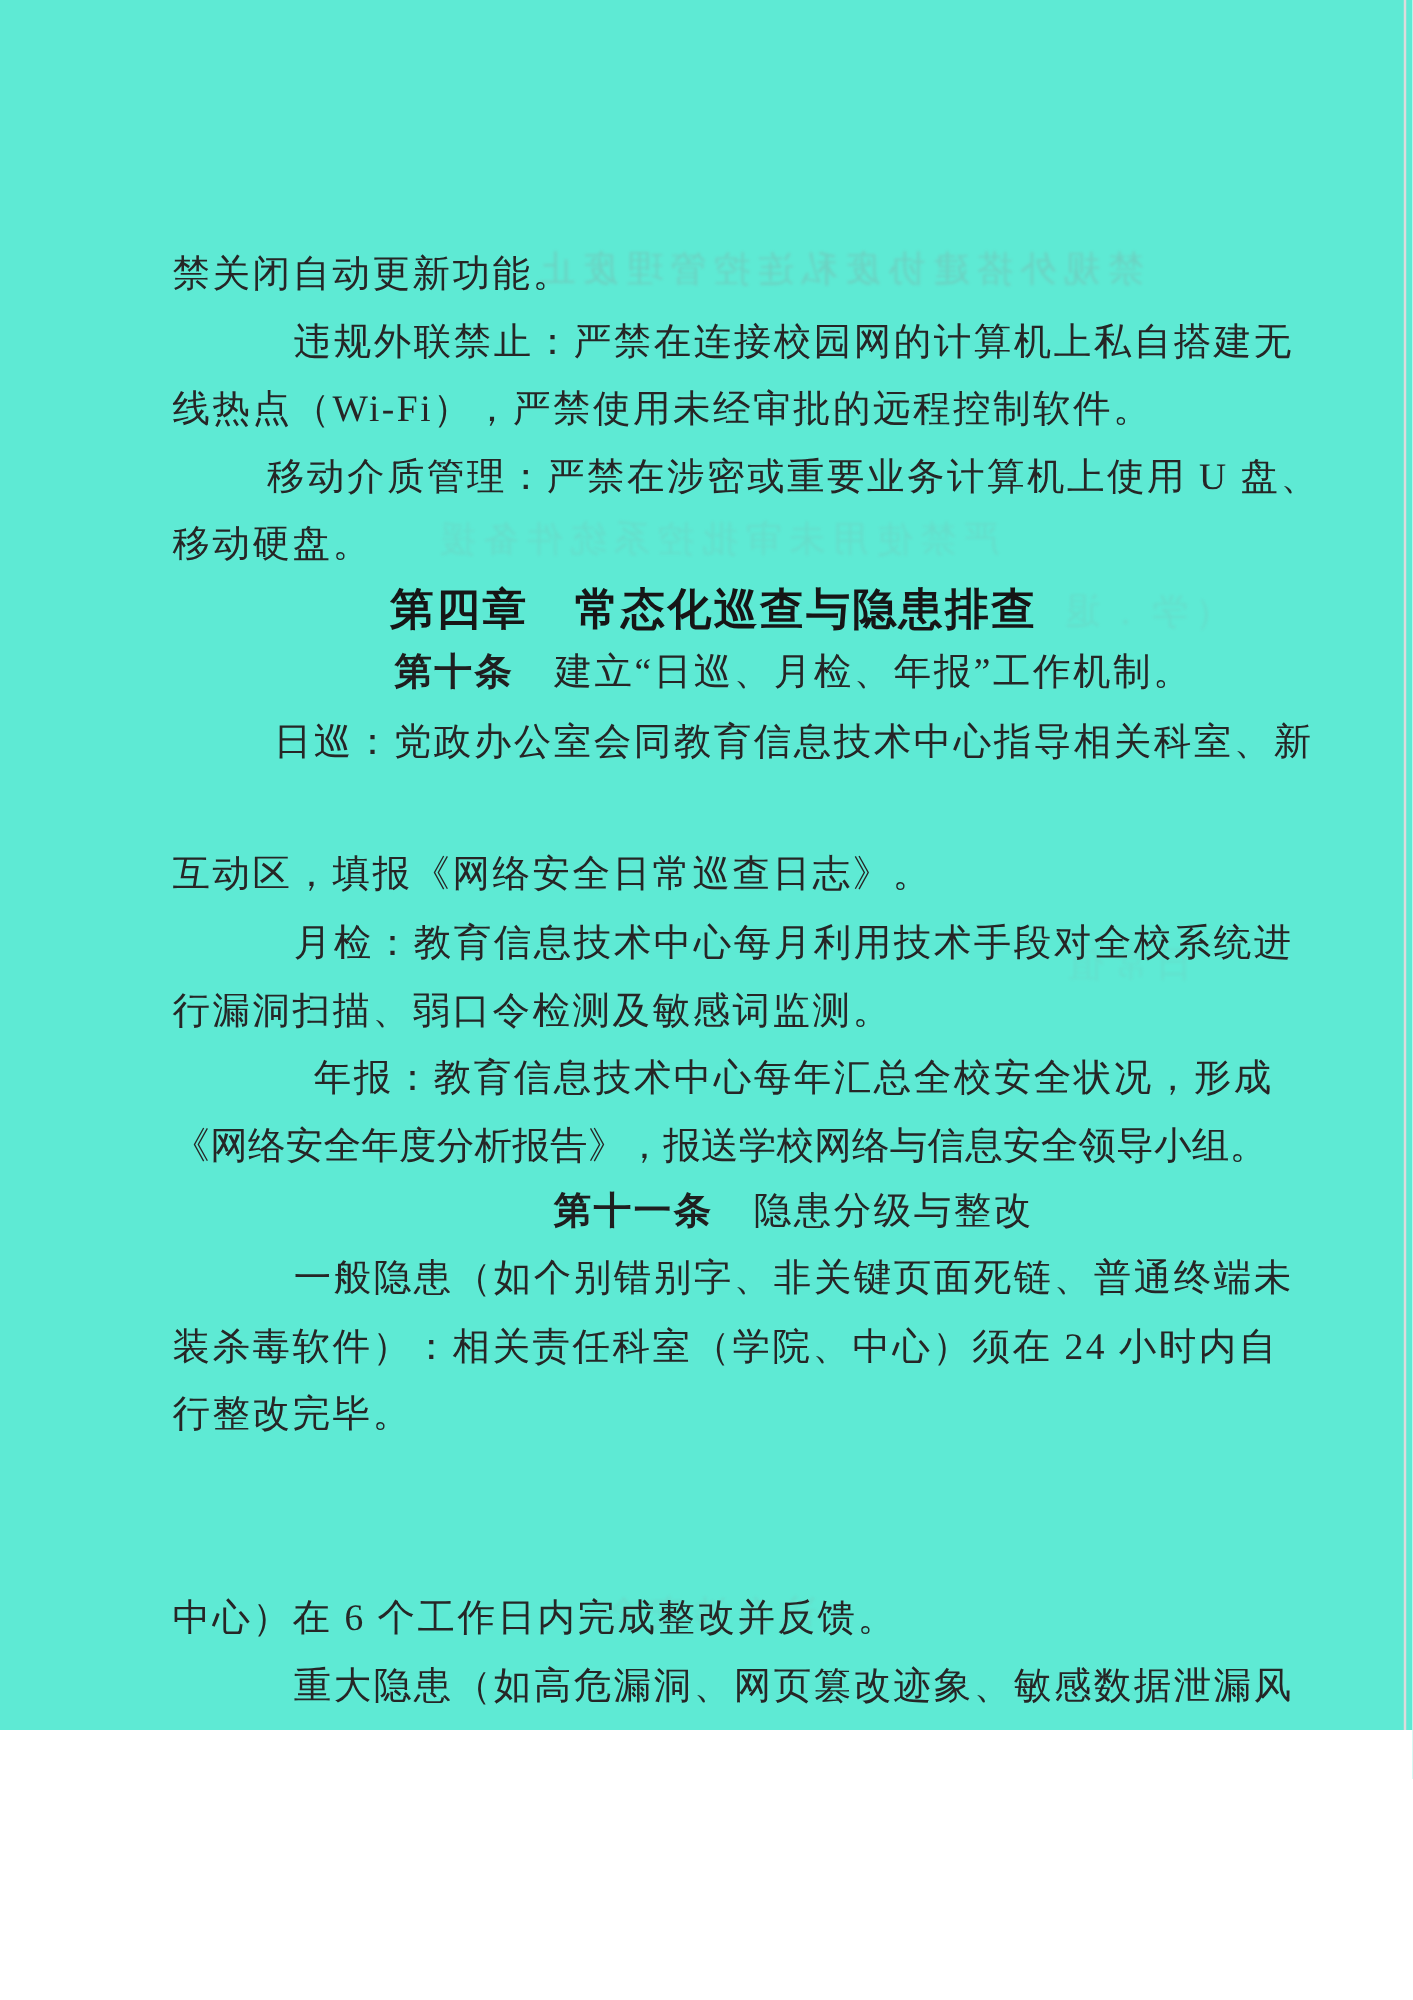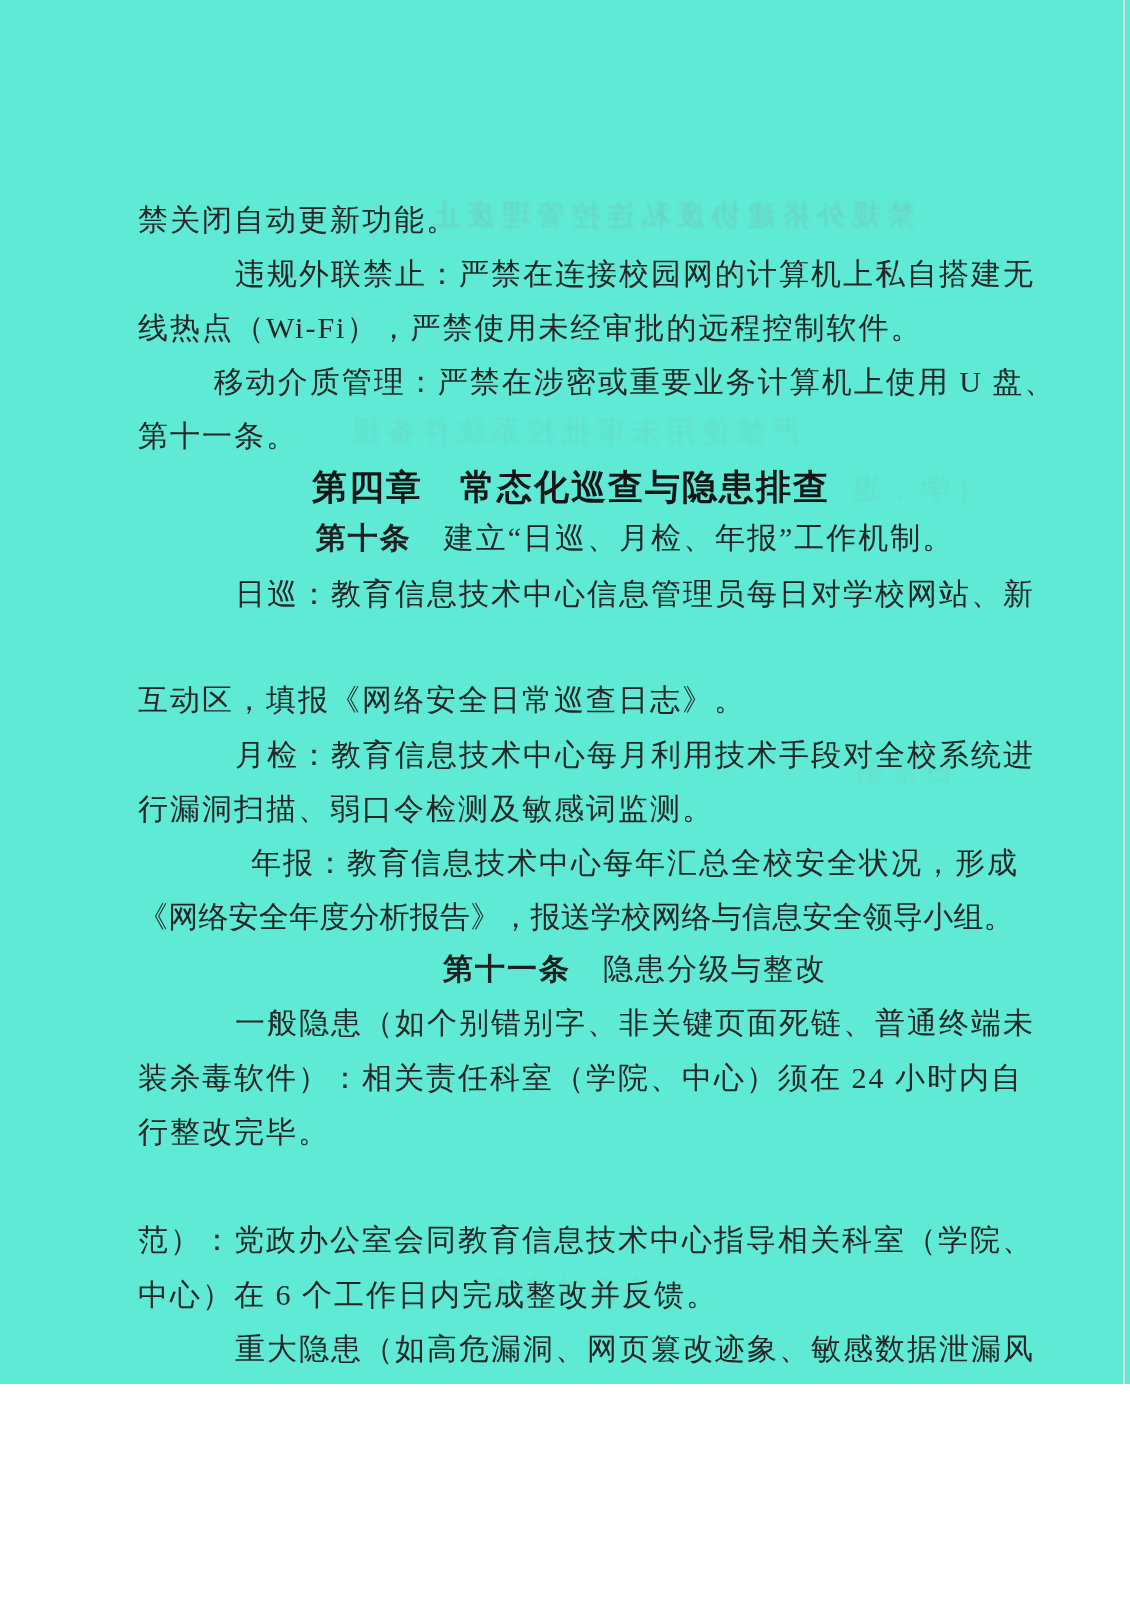--- a/index.html
+++ b/index.html
@@ -38,43 +38,42 @@
   <div class="ghost g3">（学．退</div>
   <div class="ghost g4">日常值</div>
   <div class="ghost g5">访台涉安全</div>
 
   <div class="content">
 
     <div class="line" style="top:202px">禁关闭自动更新功能。</div>
     <div class="line indent" style="top:256px">违规外联禁止：严禁在连接校园网的计算机上私自搭建无</div>
     <div class="line" style="top:310px">线热点（Wi-Fi），严禁使用未经审批的远程控制软件。</div>
     <div class="line indent" style="top:364px">移动介质管理：严禁在涉密或重要业务计算机上使用 U 盘、</div>
-    <div class="line" style="top:418px">第十一条。</div>
+    <div class="line" style="top:418px">移动硬盘。</div>
 
     <div class="chapter" style="top:464px">第四章　常态化巡查与隐患排查</div>
 
     <div class="line indent" style="top:520px">
       <span class="lead">第十条</span><span>　建立“日巡、月检、年报”工作机制。</span>
     </div>
 
-    <div class="line indent" style="top:576px">日巡：教育信息技术中心信息管理员每日对学校网站、新</div>
+    <div class="line indent" style="top:576px">日巡：党政办公室会同教育信息技术中心指导相关科室、新</div>
     <div class="line" style="top:682px">互动区，填报《网络安全日常巡查日志》。</div>
     <div class="line indent" style="top:737px">月检：教育信息技术中心每月利用技术手段对全校系统进</div>
     <div class="line" style="top:791px">行漏洞扫描、弱口令检测及敏感词监测。</div>
     <div class="line indent" style="top:845px">年报：教育信息技术中心每年汇总全校安全状况，形成</div>
     <div class="line tight" style="top:899px">《网络安全年度分析报告》，报送学校网络与信息安全领导小组。</div>
 
     <div class="line indent" style="top:951px">
       <span class="lead">第十一条</span><span>　隐患分级与整改</span>
     </div>
 
     <div class="line indent" style="top:1005px">一般隐患（如个别错别字、非关键页面死链、普通终端未</div>
     <div class="line" style="top:1060px">装杀毒软件）：相关责任科室（学院、中心）须在 24 小时内自</div>
     <div class="line" style="top:1114px">行整改完毕。</div>
-    <div class="line" style="top:1222px">范）：党政办公室会同教育信息技术中心指导相关科室（学院、</div>
     <div class="line" style="top:1277px">中心）在 6 个工作日内完成整改并反馈。</div>
     <div class="line indent" style="top:1331px">重大隐患（如高危漏洞、网页篡改迹象、敏感数据泄漏风</div>
 
   </div>
 
   <div class="page-num">-4-</div>
 
 </div>
 
 </body></html>

